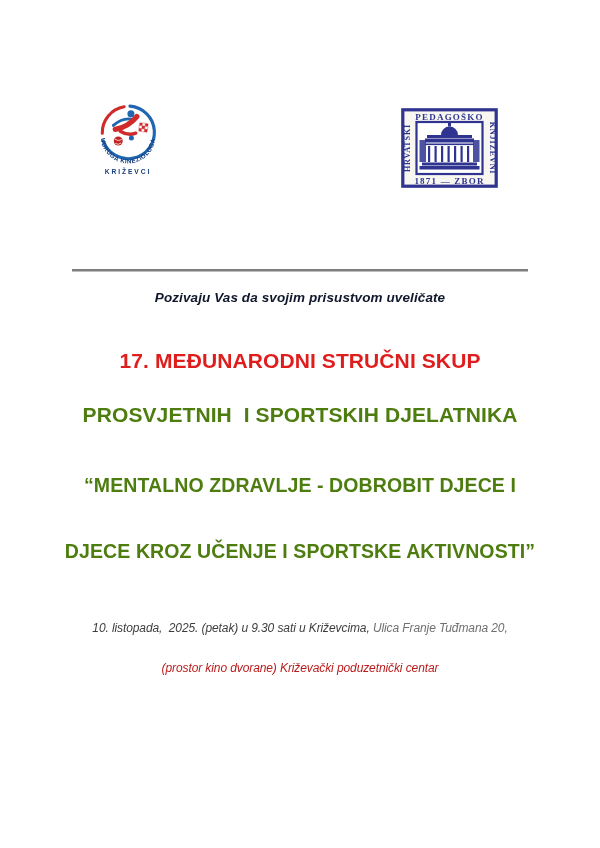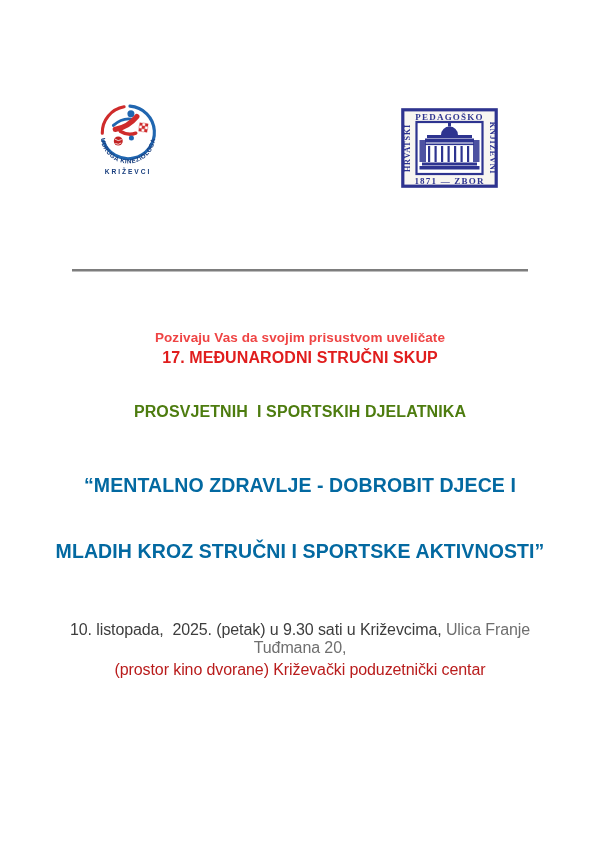--- a/index.html
+++ b/index.html
@@ -15,37 +15,36 @@
     top:221px; color:#1f5fa9;
     font-family:"Liberation Serif", serif;
     font-weight:bold; font-size:13.5px; line-height:17px;
     word-spacing:4px; letter-spacing:0.2px;
     white-space:pre-wrap;
   }
 
   .rule { top:269px; left:72px; width:456px; height:2px; background:#7d7d7d; border-bottom:1px solid #bdbdbd; }
 
   .invite-line {
-    top:290px; color:#ef4444;
-    font-size:13.5px; font-weight:bold; 
+    top:290px; color:#0f172a;
+    font-size:13.5px; font-weight:bold; font-style:italic;
     letter-spacing:0.1px;
-    margin-top:40px;
   }
 
-  .event-line { font-weight:bold; font-size:16px; letter-spacing:0.1px; white-space:pre-wrap; }
+  .event-line { font-weight:bold; font-size:21px; letter-spacing:0.1px; white-space:pre-wrap; }
   .event-line-1 { top:349px; }
   .event-line-2 { top:403px; }
 
   .title-line {
-    color:#0369a1; font-weight:bold; font-size:19.5px; letter-spacing:0.1px;
+    color:#4d7c0f; font-weight:bold; font-size:19.5px; letter-spacing:0.1px;
   }
   .title-line-1 { top:474px; }
   .title-line-2 { top:540px; }
 
-  .details-line { font-size:16px; letter-spacing:-0.1px; white-space:pre-wrap; }
+  .details-line { font-size:12px; letter-spacing:-0.1px; white-space:pre-wrap;font-style:italic; }
   .details-line-1 { top:621px; color:#3d3d3d; }
   .details-line-1 .muted { color:#6f6f6f; }
   .details-line-2 { top:661px; color:#b91c1c; }
 
   .logo-left  { left:91px;  top:101px; width:74px;  height:80px; }
   .logo-right { left:401px; top:108px; width:97px;  height:100px; }
   svg text { font-family:"Liberation Serif", serif; }
   .logo-left svg text { font-family:"Liberation Sans", sans-serif; }
 </style>
 </head>
@@ -123,18 +122,18 @@
   </div>
 
   <div class="abs rule"></div>
 
   <div class="abs center invite-line">Pozivaju Vas da svojim prisustvom uveličate</div>
 
   <div class="abs center event-line event-line-1" style="color:#e01d1d">17. MEĐUNARODNI STRUČNI SKUP</div>
   <div class="abs center event-line event-line-2" style="color:#4d7c0f">PROSVJETNIH  I SPORTSKIH DJELATNIKA</div>
 
   <div class="abs center title-line title-line-1">“MENTALNO ZDRAVLJE - DOBROBIT DJECE I</div>
-  <div class="abs center title-line title-line-2">MLADIH KROZ STRUČNI I SPORTSKE AKTIVNOSTI”</div>
+  <div class="abs center title-line title-line-2">DJECE KROZ UČENJE I SPORTSKE AKTIVNOSTI”</div>
 
   <div class="abs center details-line details-line-1"><span>10. listopada,  2025. (petak) u 9.30 sati u Križevcima, </span><span class="muted">Ulica Franje Tuđmana 20,</span></div>
   <div class="abs center details-line details-line-2">(prostor kino dvorane) Križevački poduzetnički centar</div>
 
 </div>
 
 </body></html>

